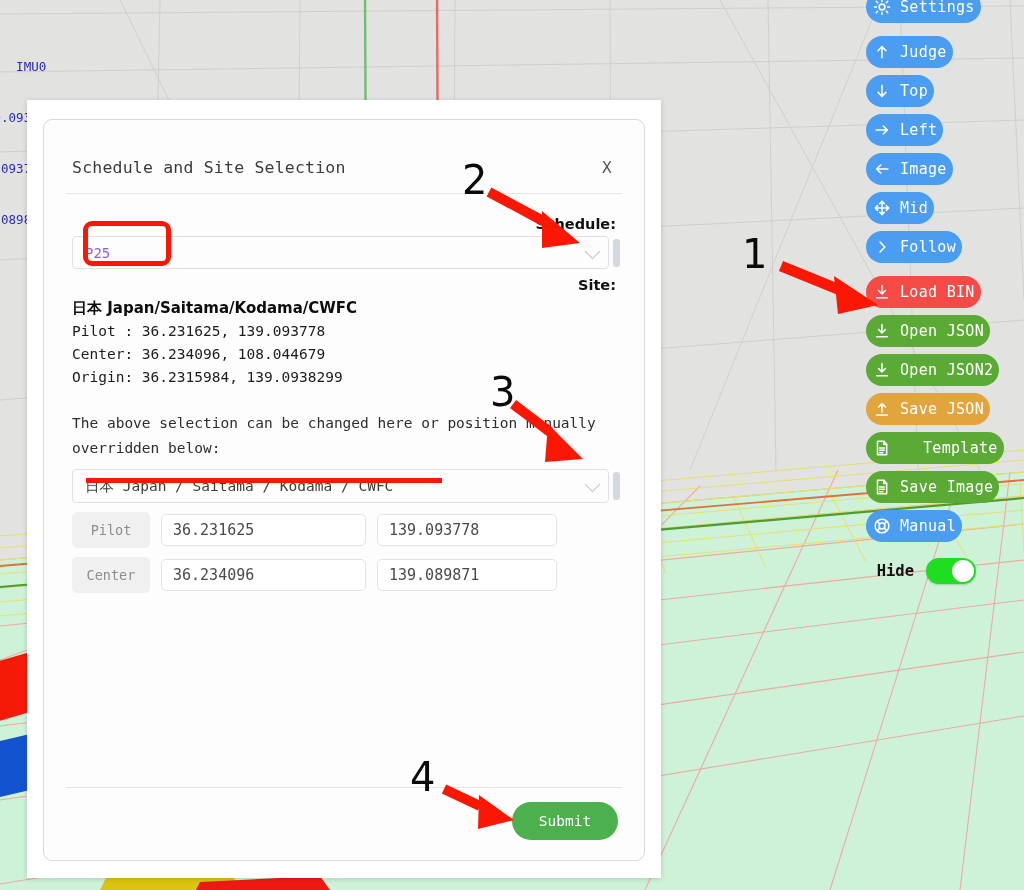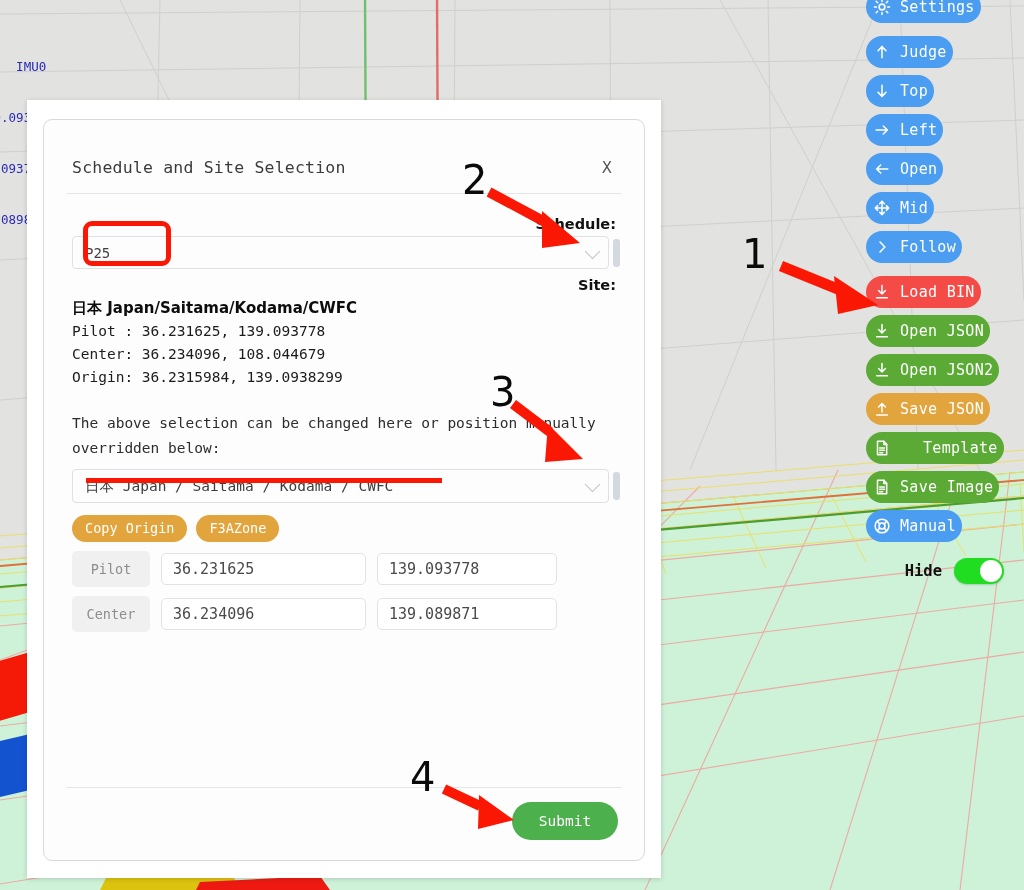--- a/index.html
+++ b/index.html
@@ -61,21 +61,21 @@
 
   
   .select-wrap { position: relative; width: 548px; display: flex; align-items: center; }
   .select-box {
     flex: 1; height: 33px;
     border: 1px solid #e0e0e0; border-radius: 4px;
     background: #fdfdfd;
     display: flex; align-items: center;
     padding: 0 30px 0 12px;
     font-family: "DejaVu Sans Mono", monospace;
-    font-size: 14px; color: #404040;
+    font-size: 14px; color: #8b5cf6;
     position: relative; cursor: pointer;
   }
   .select-box.tall { height: 34px; font-size: 14.5px; color: #3d3d3d; }
   .chev {
     position: absolute; right: 10px; top: 50%;
     width: 11px; height: 11px; margin-top: -7px;
     border-right: 1.6px solid #c3c3c3; border-bottom: 1.6px solid #c3c3c3;
     transform: rotate(45deg);
   }
   .select-scroll {
@@ -158,21 +158,21 @@
   }
   .side-btn .sb-icon {
     display: inline-flex; align-items: center; justify-content: center;
     width: 19px; height: 19px; flex: none;
   }
   .side-btn .sb-label { letter-spacing: 0.3px; }
   .sb-gap { height: 6px; }
 
   .hide-row {
     display: flex; align-items: center; justify-content: flex-end;
-    gap: 12px; margin-top: 9px; padding-right: 20px;
+    gap: 12px; margin-top: 9px; padding-right: 48px;
   }
   .hide-label {
     font-family: "DejaVu Sans Mono", monospace;
     font-weight: bold; font-size: 15.5px; color: #111;
   }
   .toggle {
     width: 50px; height: 26px; border-radius: 13px;
     background: #21dd21; position: relative; cursor: pointer;
     box-shadow: 0 1px 2px rgba(0,0,0,0.18);
   }
@@ -312,24 +312,20 @@
       <div class="hint-text">The above selection can be changed here or position manually overridden below:</div>
 
       <div class="select-wrap">
         <div class="select-box tall">
           <span>日本 Japan / Saitama / Kodama / CWFC</span>
           <span class="chev"></span>
         </div>
         <div class="select-scroll"></div>
       </div>
 
-      <div class="pill-row">
-        <button class="pill">Copy Origin</button>
-        <button class="pill">F3AZone</button>
-      </div>
 
       <div class="coord-row">
         <div class="coord-tag">Pilot</div>
         <input class="coord-input" value="36.231625" style="">
         <input class="coord-input wide" value="139.093778" style="">
       </div>
       <div class="coord-row">
         <div class="coord-tag">Center</div>
         <input class="coord-input" value="36.234096" style="">
         <input class="coord-input wide" value="139.089871" style="">
@@ -377,21 +373,21 @@
           </svg>
         </span>
         <span class="sb-label">Left</span>
       </button>
       <button class="side-btn" style="background: rgb(74, 157, 240);">
         <span class="sb-icon">
           <svg width="18" height="18" viewBox="0 0 20 20">
             <path d="M16.5 10H4M4 10 L8.6 5.6M4 10 L8.6 14.4" stroke="#fff" stroke-width="1.7" fill="none" stroke-linecap="round" stroke-linejoin="round"></path>
           </svg>
         </span>
-        <span class="sb-label">Open</span>
+        <span class="sb-label">Image</span>
       </button>
       <button class="side-btn" style="background: rgb(74, 157, 240);">
         <span class="sb-icon">
           <svg width="18" height="18" viewBox="0 0 20 20">
             <path d="M10 2.5v15M2.5 10h15M10 2.5 7.4 5.2M10 2.5 12.6 5.2M10 17.5 7.4 14.8M10 17.5 12.6 14.8M2.5 10 5.2 7.4M2.5 10 5.2 12.6M17.5 10 14.8 7.4M17.5 10 14.8 12.6" stroke="#fff" stroke-width="1.7" fill="none" stroke-linecap="round" stroke-linejoin="round"></path>
           </svg>
         </span>
         <span class="sb-label">Mid</span>
       </button>
       <button class="side-btn" style="background: rgb(74, 157, 240);">

